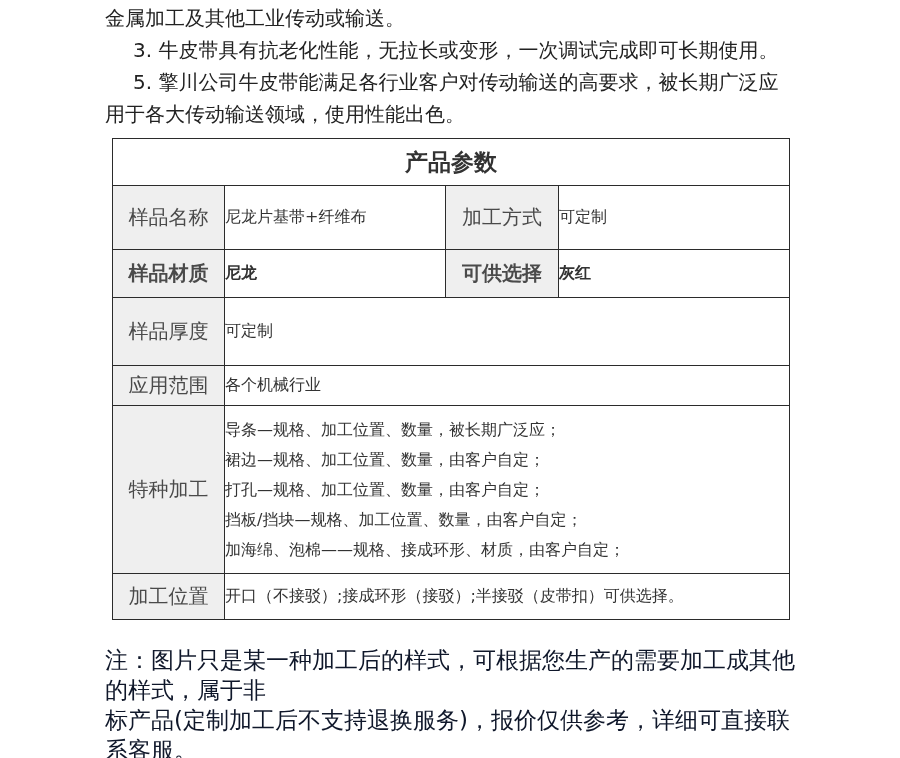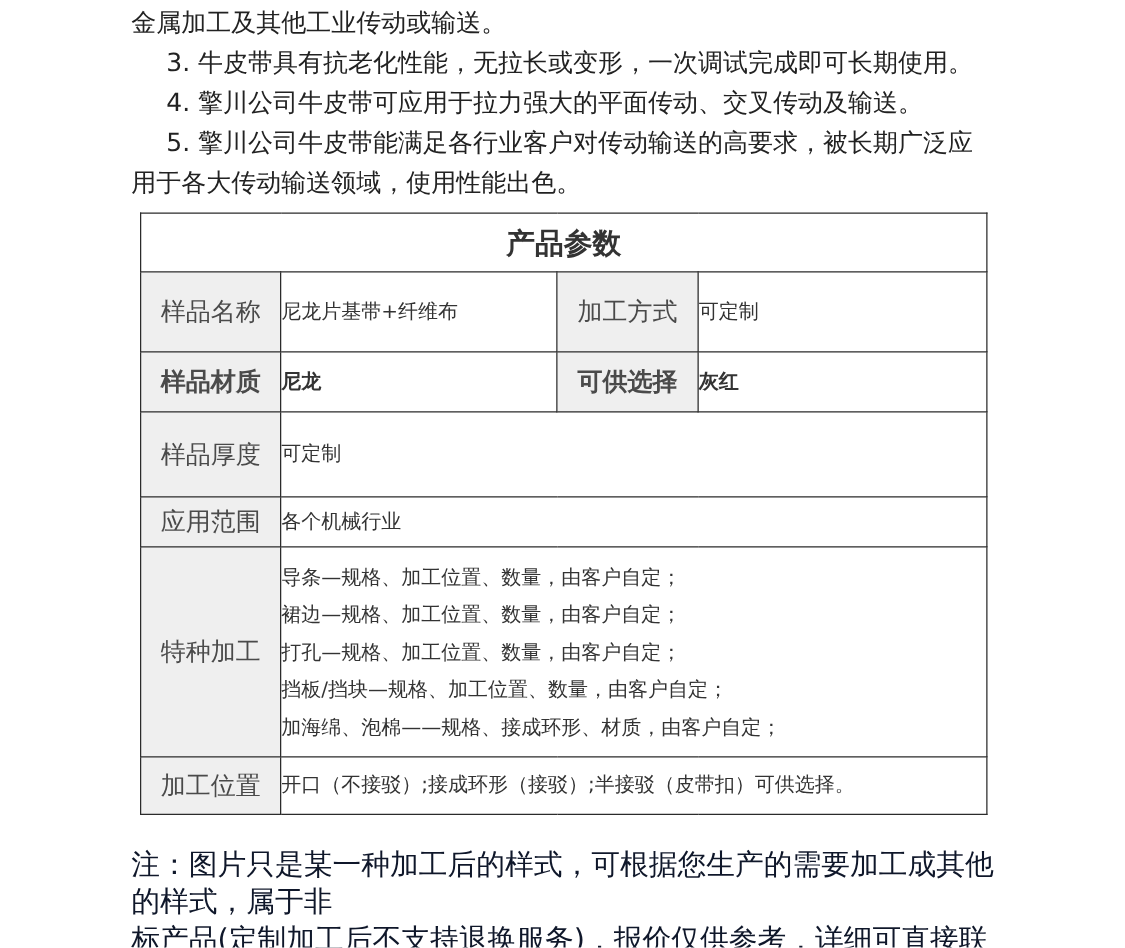--- a/index.html
+++ b/index.html
@@ -73,21 +73,20 @@
   }
 </style>
 </head>
 <body>
 
 <div class="content">
 
   <div class="intro">
     <p>金属加工及其他工业传动或输送。</p>
     <p class="indent">3. 牛皮带具有抗老化性能，无拉长或变形，一次调试完成即可长期使用。</p>
-    <p class="indent">4. 擎川公司牛皮带可应用于拉力强大的平面传动、交叉传动及输送。</p>
     <p class="indent prewrap">5. 擎川公司牛皮带能满足各行业客户对传动输送的高要求，被长期广泛应
 用于各大传动输送领域，使用性能出色。</p>
   </div>
 
   <table class="params">
     <colgroup>
       <col style="width:112px">
       <col style="width:221px">
       <col style="width:113px">
       <col style="width:231px">
@@ -112,21 +111,21 @@
       <td class="label">样品厚度</td>
       <td class="value" colspan="3">可定制</td>
     </tr>
     <tr class="r4">
       <td class="label">应用范围</td>
       <td class="value" colspan="3">各个机械行业</td>
     </tr>
     <tr class="r5">
       <td class="label">特种加工</td>
       <td class="value" colspan="3">
-        <div class="line">导条—规格、加工位置、数量，由客户自定；</div>
+        <div class="line">导条—规格、加工位置、数量，被长期广泛应；</div>
         <div class="line">裙边—规格、加工位置、数量，由客户自定；</div>
         <div class="line">打孔—规格、加工位置、数量，由客户自定；</div>
         <div class="line">挡板/挡块—规格、加工位置、数量，由客户自定；</div>
         <div class="line">加海绵、泡棉——规格、接成环形、材质，由客户自定；</div>
       </td>
     </tr>
     <tr class="r6">
       <td class="label">加工位置</td>
       <td class="value" colspan="3">开口（不接驳）;接成环形（接驳）;半接驳（皮带扣）可供选择。</td>
     </tr>

